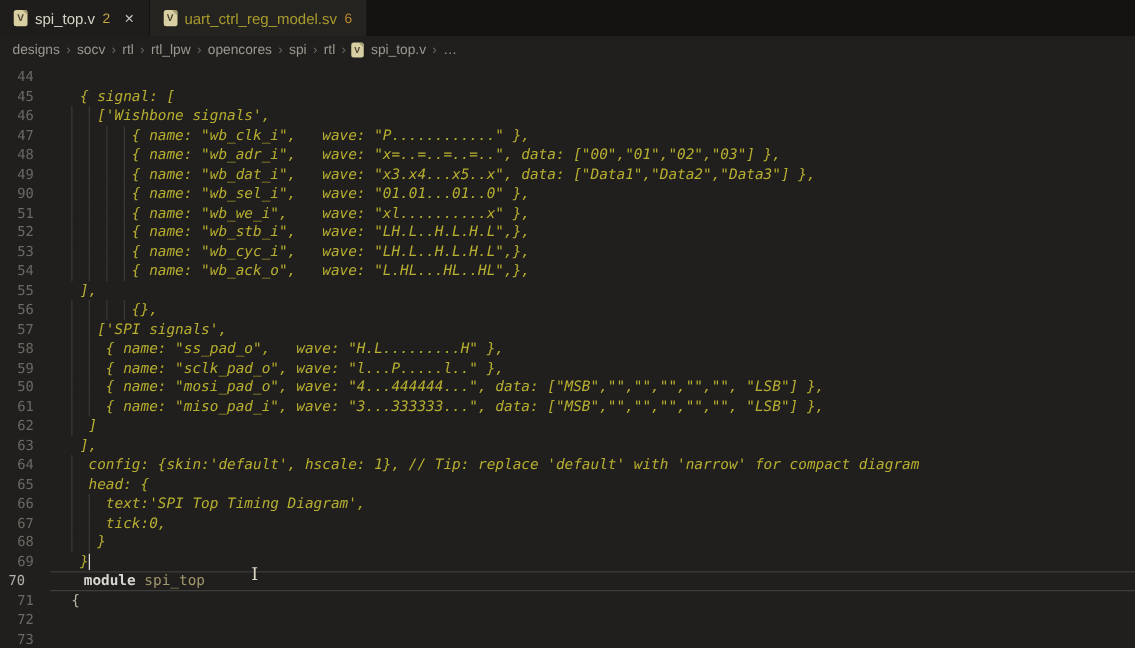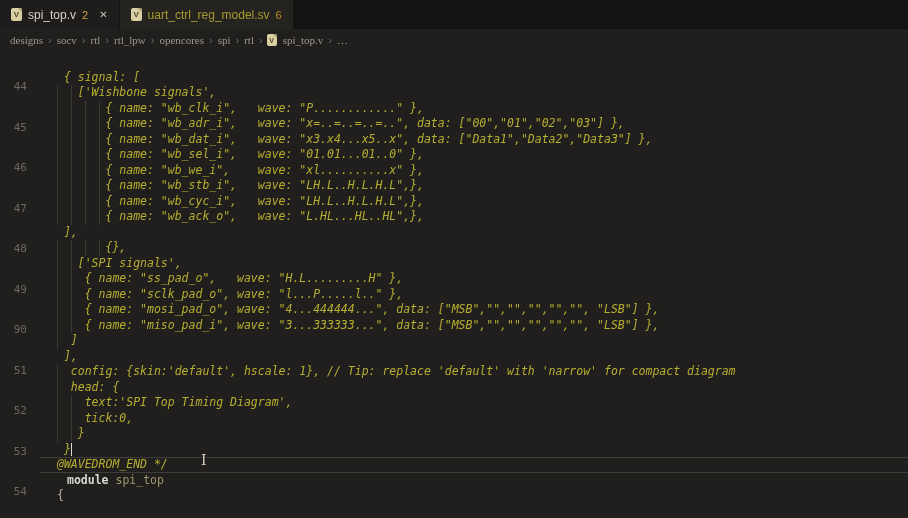--- a/index.html
+++ b/index.html
@@ -37,34 +37,33 @@
     content:"";position:absolute;right:0;top:0;width:4px;height:4px;
     background:#a59d72;clip-path:polygon(100% 0,0 0,100% 100%);
   }
   
   .breadcrumb{
     position:absolute;left:0;top:29px;width:908px;height:22px;
     background:var(--editor-bg,#211f1e);
     display:flex;align-items:center;padding-left:9px;box-sizing:border-box;
     font-size:11px;color:var(--breadcrumb-fg,#9b988f);white-space:nowrap;
   }
-  .crumb{padding:0 1px;font-family:Liberation Serif, serif;}
+  .crumb{padding:0 1px;}
   .crumb-sep{color:#6c6963;font-size:11px;padding:0 4px;}
   .breadcrumb .fileicon{width:10px;height:12px;margin-right:5px;font-size:7px;}
   
   .editor{
     position:absolute;left:0;top:51px;width:908px;height:467px;
     background:var(--editor-bg,#211f1e);
   }
   .gutter{position:absolute;left:0;top:3px;width:45px;}
   .gnum{
     height:15.5px;line-height:15.5px;width:27px;text-align:right;
     font-family:"DejaVu Sans Mono",monospace;font-size:11px;
     color:var(--line-number-fg,#6c6963);
-    margin-top:25px;
   }
   .gnum.current{color:var(--line-number-active-fg,#b4b1ab);text-align:center;}
   .code{
     position:absolute;left:57px;top:3px;
     font-family:"DejaVu Sans Mono",monospace;font-size:11.5px;
   }
   .cline{height:15.5px;line-height:15.5px;white-space:pre;position:relative;}
   .tok-comment{color:var(--comment-fg,#b7af2f);font-style:italic;}
   .tok-keyword{color:var(--keyword-fg,#d8d6d0);font-weight:bold;padding-left:10px;}
   .tok-entity{color:var(--entity-fg,#a0966a);}
@@ -176,19 +175,18 @@
       <div class="cline"><span class="guide" style="left: 0ch;"></span><span class="guide" style="left: 2ch;"></span><span class="tok-comment">    { name: "mosi_pad_o", wave: "4...444444...", data: ["MSB","","","","","", "LSB"] },</span></div>
       <div class="cline"><span class="guide" style="left: 0ch;"></span><span class="guide" style="left: 2ch;"></span><span class="tok-comment">    { name: "miso_pad_i", wave: "3...333333...", data: ["MSB","","","","","", "LSB"] },</span></div>
       <div class="cline"><span class="guide" style="left: 0ch;"></span><span class="tok-comment">  ]</span></div>
       <div class="cline"><span class="tok-comment"> ],</span></div>
       <div class="cline"><span class="guide" style="left: 0ch;"></span><span class="tok-comment">  config: {skin:'default', hscale: 1}, // Tip: replace 'default' with 'narrow' for compact diagram</span></div>
       <div class="cline"><span class="guide" style="left: 0ch;"></span><span class="tok-comment">  head: {</span></div>
       <div class="cline"><span class="guide" style="left: 0ch;"></span><span class="guide" style="left: 2ch;"></span><span class="tok-comment">    text:'SPI Top Timing Diagram',</span></div>
       <div class="cline"><span class="guide" style="left: 0ch;"></span><span class="guide" style="left: 2ch;"></span><span class="tok-comment">    tick:0,</span></div>
       <div class="cline"><span class="guide" style="left: 0ch;"></span><span class="guide" style="left: 2ch;"></span><span class="tok-comment">   }</span></div>
       <div class="cline"><span class="tok-comment"> }</span><span class="caret" style="left: 2ch;"></span></div>
-      <div class="cline"><span class="tok-comment">@WAVEDROM_END */</span></div>
       <div class="cline"><span class="tok-keyword">module</span><span class="tok-plain"> </span><span class="tok-entity">spi_top</span></div>
       <div class="cline"><span class="tok-plain">{</span></div>
     </div>
 </div>
 
 <div class="ibeam" id="ibeam">I</div>
 
 </body></html>

